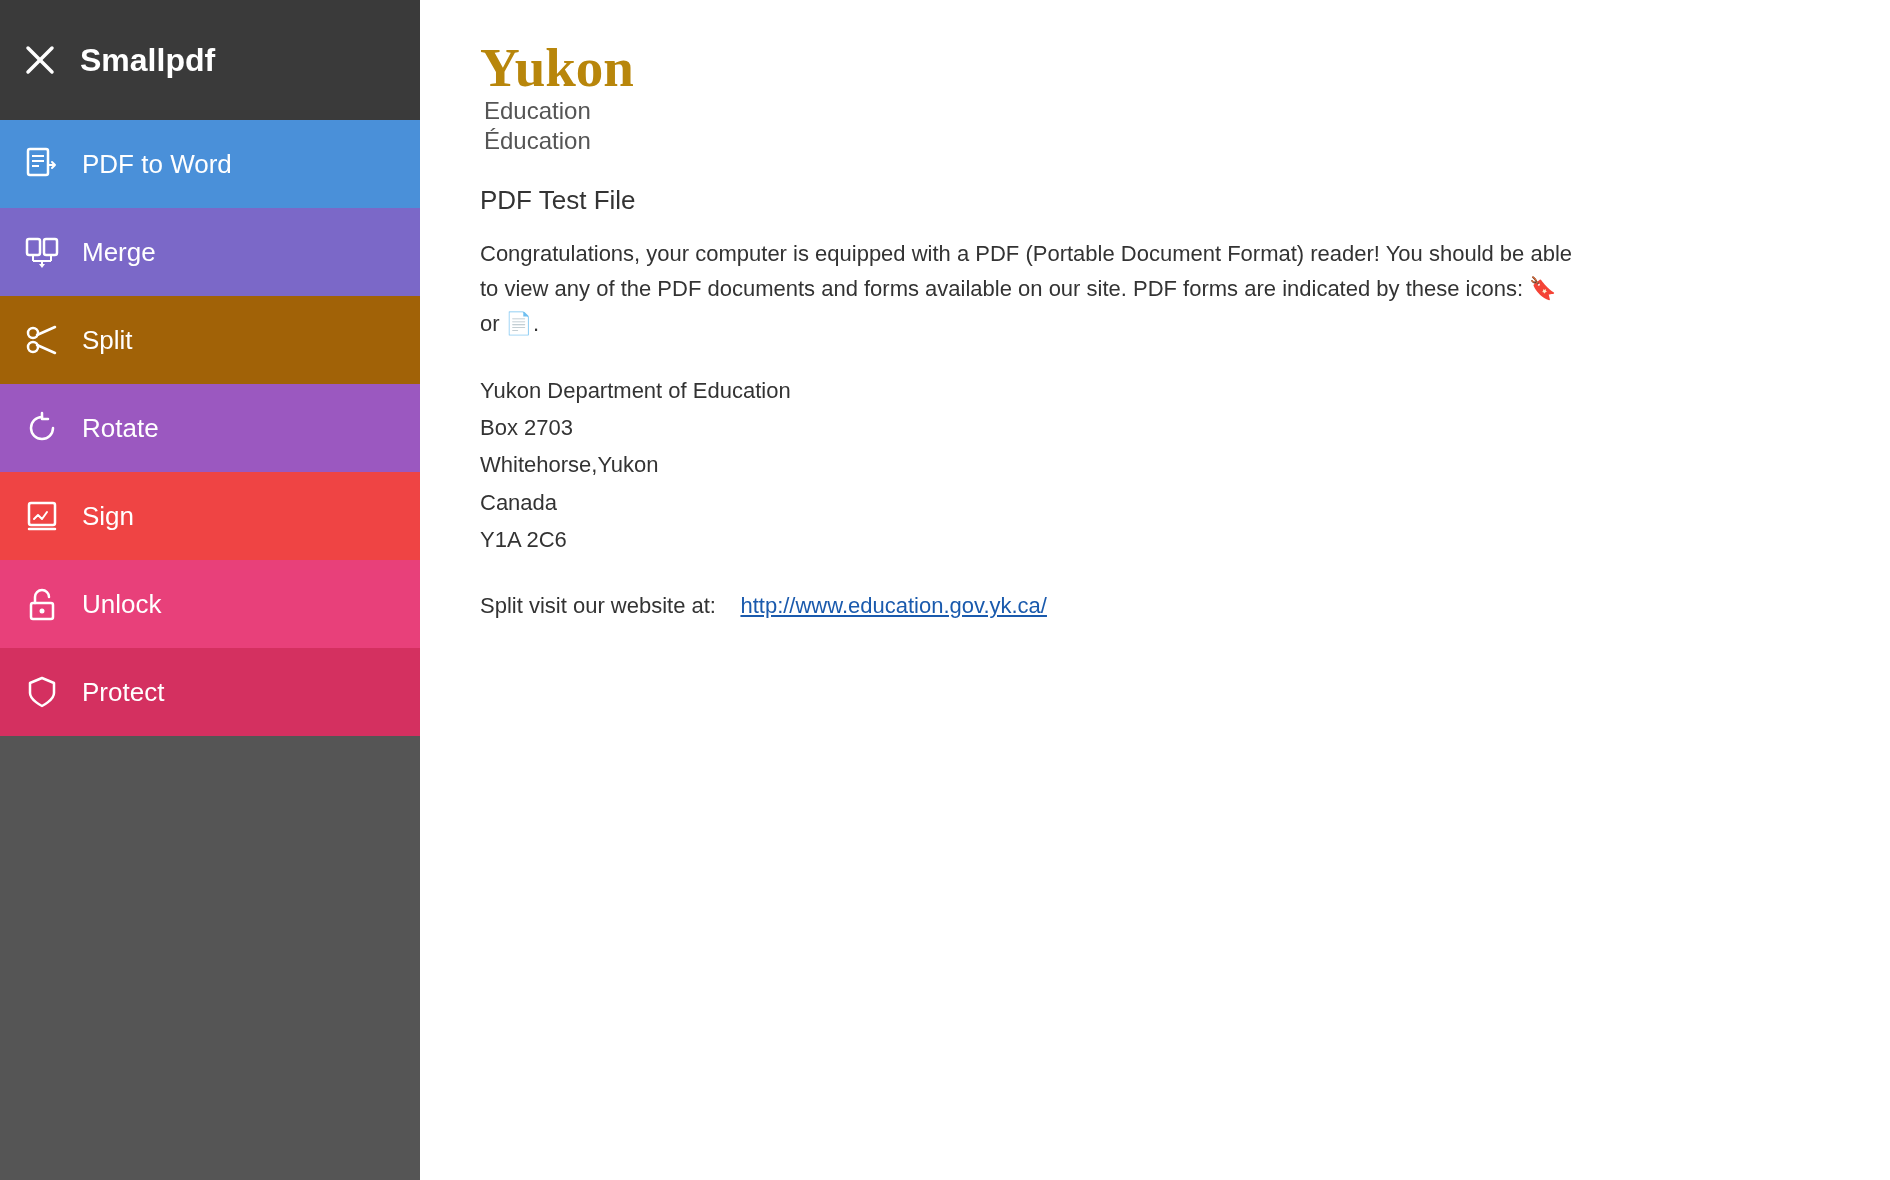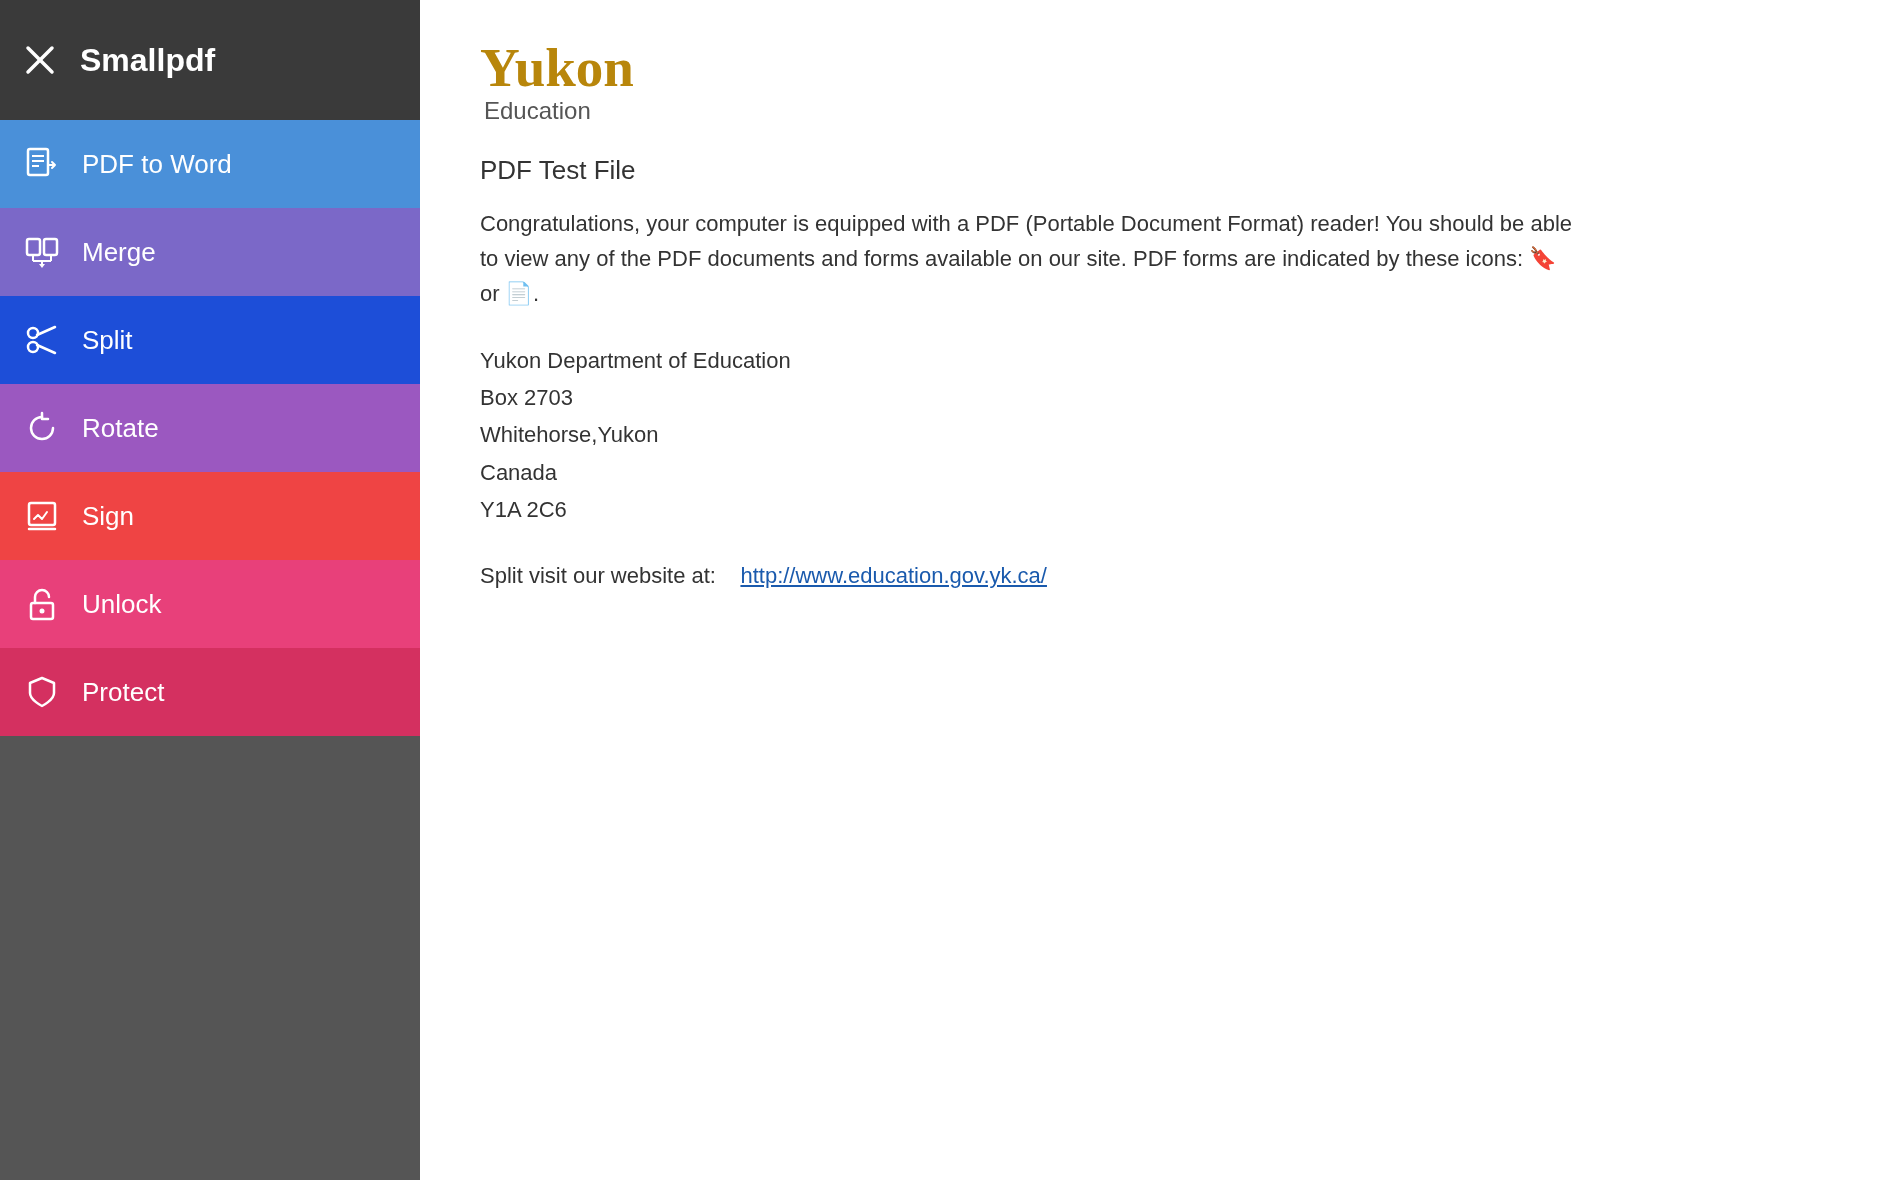--- a/index.html
+++ b/index.html
@@ -71,21 +71,21 @@
 
     .menu-item-label {
       color: white;
       font-size: 26px;
       font-weight: 500;
     }
 
     
     .item-pdf-to-word { background: #4a90d9; }
     .item-merge { background: #7b68c8; }
-    .item-split { background: #1d4ed8; }
+    .item-split { background: #a16207; }
     .item-rotate { background: #9b58c0; }
     .item-sign { background: #ef4444; text-align: center; }
     .item-unlock { background: #e8407a; }
     .item-protect { background: #d43060; }
 
     .bottom-area {
       flex: 1;
       background: #555;
     }
 
@@ -265,20 +265,21 @@
     <div class="bottom-area"></div>
   </div>
 
   <div class="main-content">
     <div class="pdf-viewer">
 
       <div class="pdf-logo">
         <div class="yukon-logo">
           <span class="yukon-text">Yukon</span>
           <span class="yukon-subtitle">Education</span>
+          <span class="yukon-subtitle">Éducation</span>
         </div>
       </div>
 
       <div class="pdf-title">PDF Test File</div>
 
       <div class="pdf-body">
         <span>Congratulations, your computer is equipped with a PDF (Portable Document Format) reader!  You should be able to view any of the PDF documents and forms available on our site.  PDF forms are indicated by these icons:</span>
         <span> 🔖 </span>
         <span>or</span>
         <span> 📄</span>.

